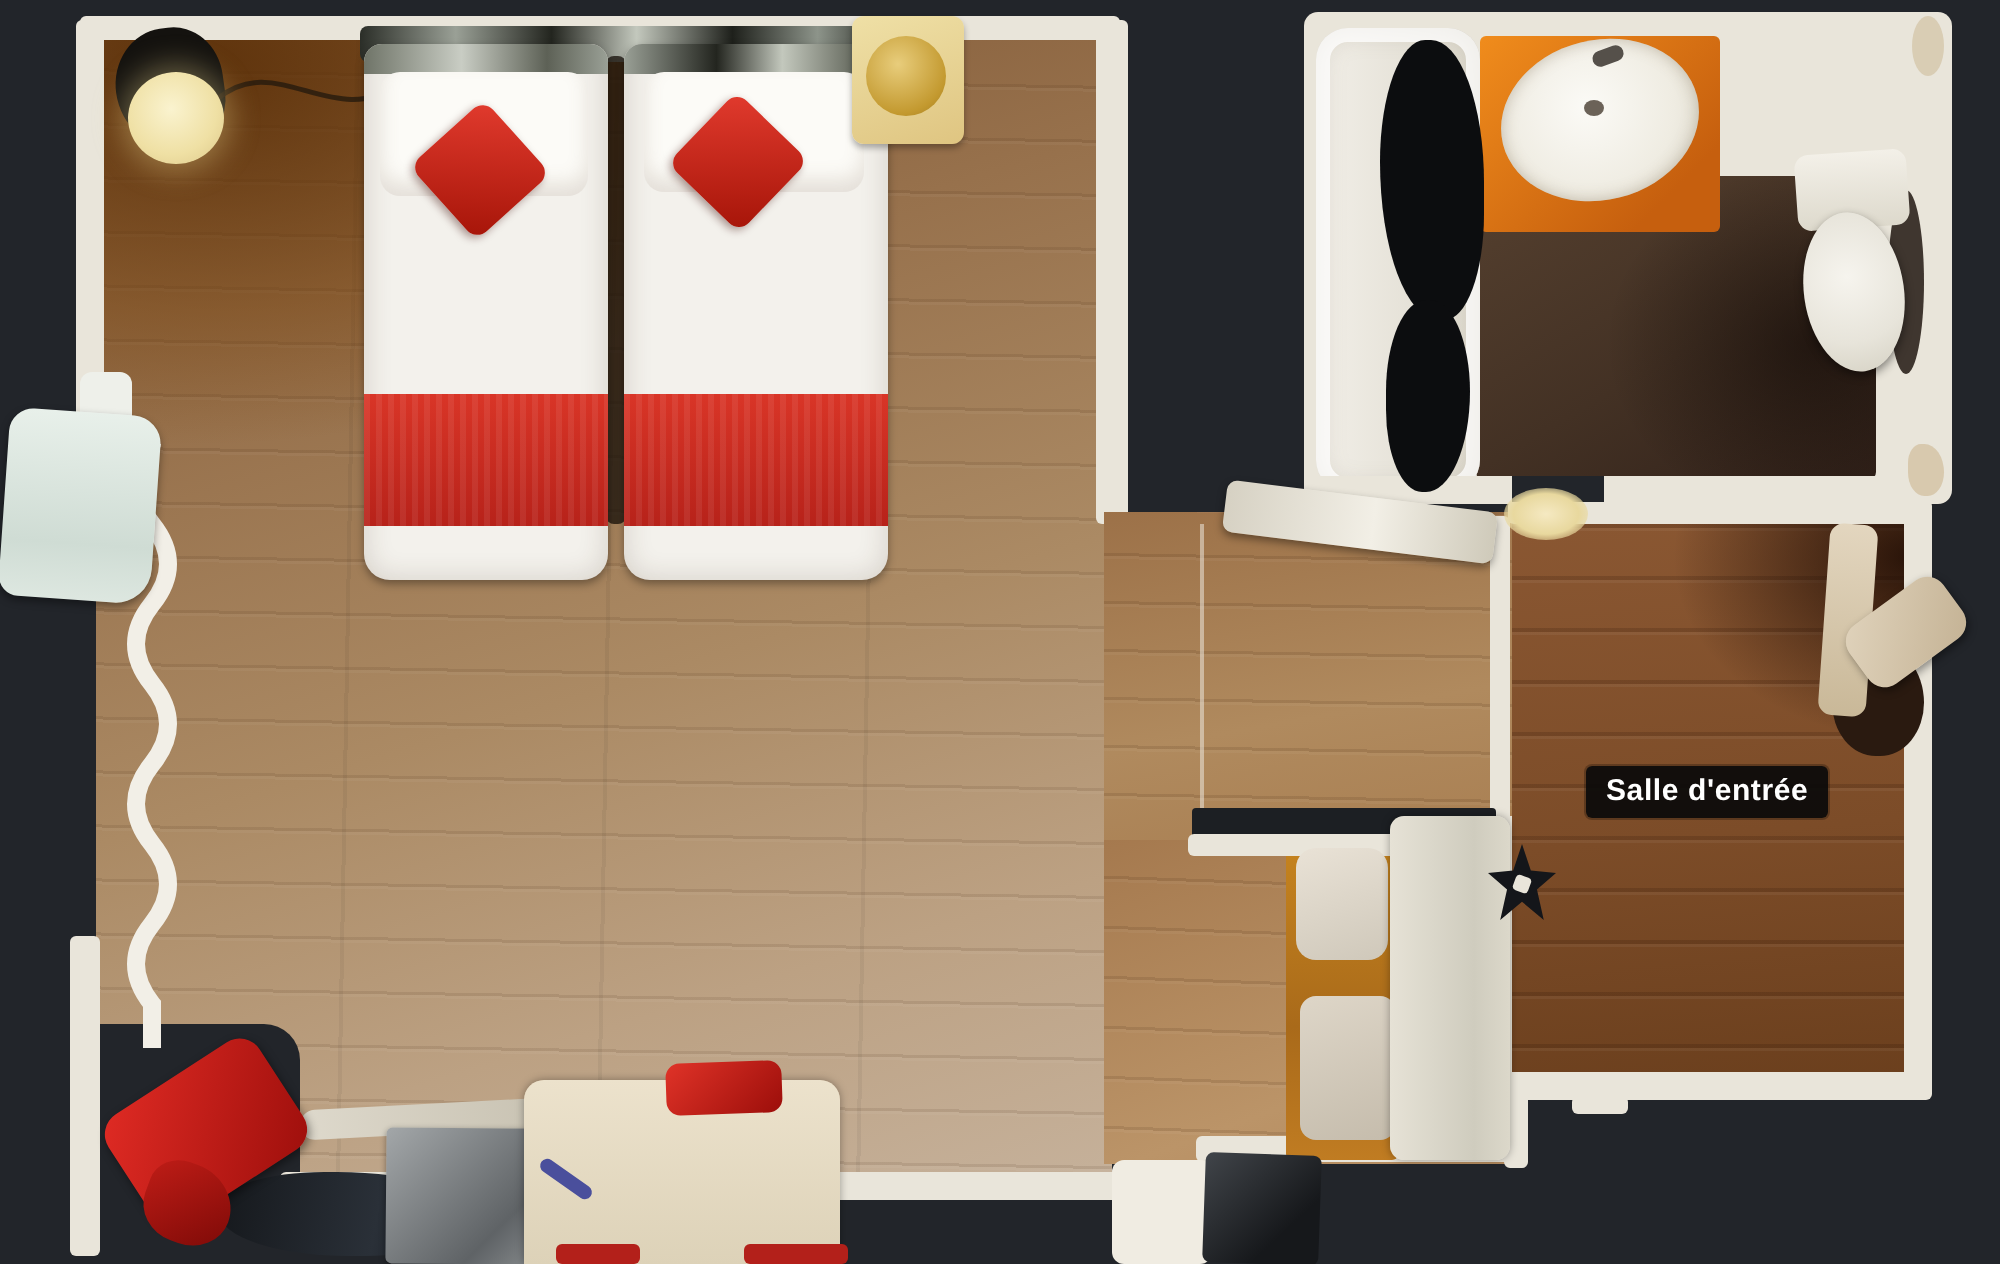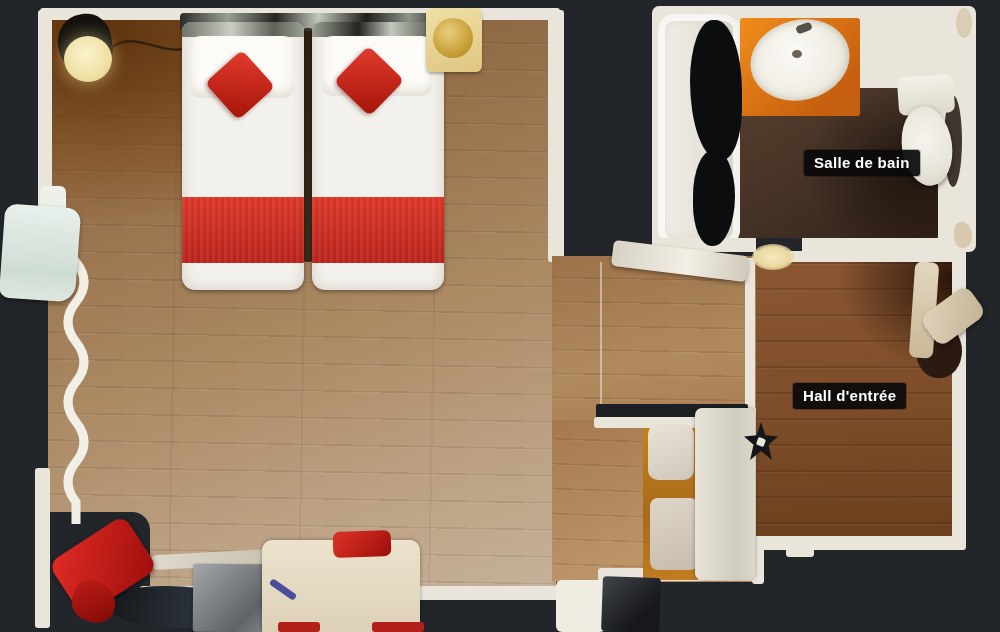--- a/index.html
+++ b/index.html
@@ -205,16 +205,15 @@
               background:radial-gradient(circle at 45% 40%, #f6f4ee 0%, #e7e4da 60%, #d4d0c2 100%);
               box-shadow:0 2px 5px rgba(0,0,0,0.45);"></div>
   <div class="abs" style="left:944px;top:95px;width:18px;height:92px;border-radius:50%;z-index:2;background:rgba(20,10,4,0.8);"></div>
 
   <div class="abs" style="left:954px;top:222px;width:18px;height:26px;border-radius:40% 60% 50% 50%;z-index:3;background:#d8c9ae;"></div>
   <div class="abs" style="left:956px;top:8px;width:16px;height:30px;border-radius:50%;z-index:3;background:#d9cdb4;"></div>
 
   <div class="abs wall" style="left:652px;top:238px;width:322px;height:13px;"></div>
   <div class="abs" style="left:756px;top:238px;width:46px;height:13px;background:#22252a;"></div>
 
-  <div class="abs room-label" style="left:804px;top:150px;">Salle de bain</div>
-  <div class="abs room-label" style="left:793px;top:383px;">Hall d'entrée</div>
+  <div class="abs room-label" style="left:793px;top:383px;">Salle d'entrée</div>
 
 </div>
 
 </body></html>

